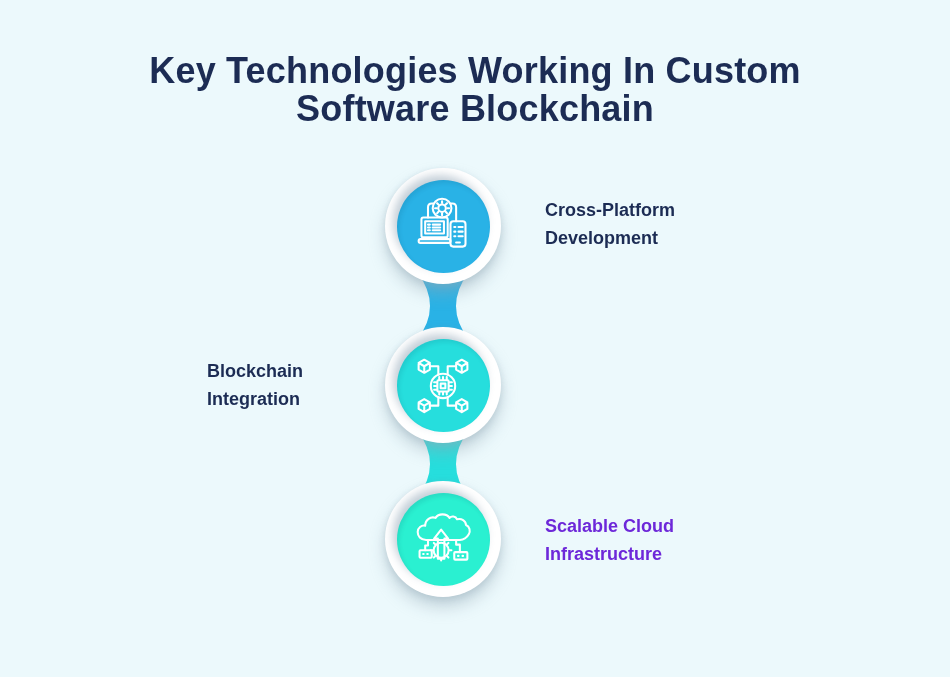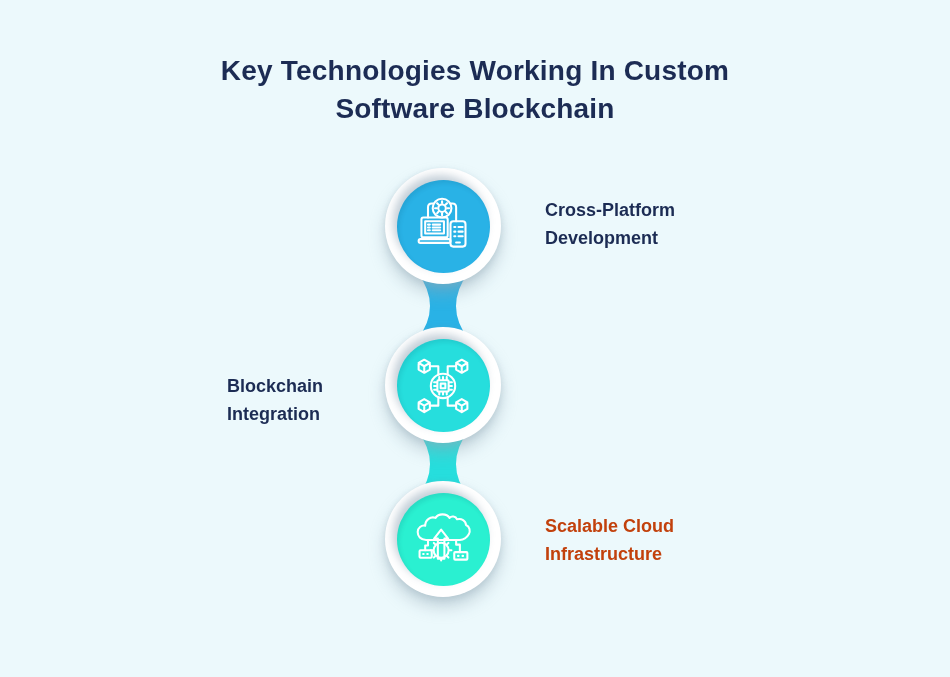--- a/index.html
+++ b/index.html
@@ -12,21 +12,21 @@
     overflow: hidden;
     background: #ecf9fc;
   }
 
   .title {
     position: absolute;
     top: 52px;
     left: 0;
     width: 100%;
     text-align: center;
-    font-size: 28px;
+    font-size: 36px;
     font-weight: 700;
     line-height: 38px;
     color: #1c2c54;
     letter-spacing: 0.2px;
   }
 
   .neck {
     position: absolute;
     width: 52px;
     height: 68px;
@@ -68,21 +68,21 @@
 
   .label {
     position: absolute;
     font-size: 18px;
     font-weight: 600;
     line-height: 28px;
     color: #1c2c54;
     z-index: 3;
   }
   .label-1 { left: 545px; top: 196px; max-width: 210px; }
-  .label-2 { left: 207px; top: 372px; max-width: 160px; margin-left: 20px; }
+  .label-2 { left: 207px; top: 357px; max-width: 160px; }
   .label-3 { left: 545px; top: 512px; max-width: 205px; }
 </style>
 </head>
 <body>
 
 <div class="stage" style="background: rgb(236, 249, 252);">
 
   <div class="title" style="color: rgb(28, 44, 84);">
     <div>Key Technologies Working In Custom</div>
     <div>Software Blockchain</div>
@@ -169,15 +169,15 @@
         <path d="M38.5,44 h2.5 M19,44 h2.5 M30,52.5 v2.5
                  M36,50 l1.8,1.8 M24,50 l-1.8,1.8 M36,38 l1.8,-1.8 M24,38 l-1.8,-1.8"></path>
 
         <path d="M30,22 L37.5,31.5 H33.5 V53 H26.5 V31.5 H22.5 Z"></path>
       </svg>
     </div>
   </div>
 
   <div class="label label-1" style="color: rgb(28, 44, 84);">Cross-Platform Development</div>
   <div class="label label-2" style="color: rgb(28, 44, 84);">Blockchain Integration</div>
-  <div class="label label-3" style="color: #c2410c;">Scalable Cloud Infrastructure</div>
+  <div class="label label-3" style="color: #6d28d9;">Scalable Cloud Infrastructure</div>
 
 </div>
 
 </body></html>

